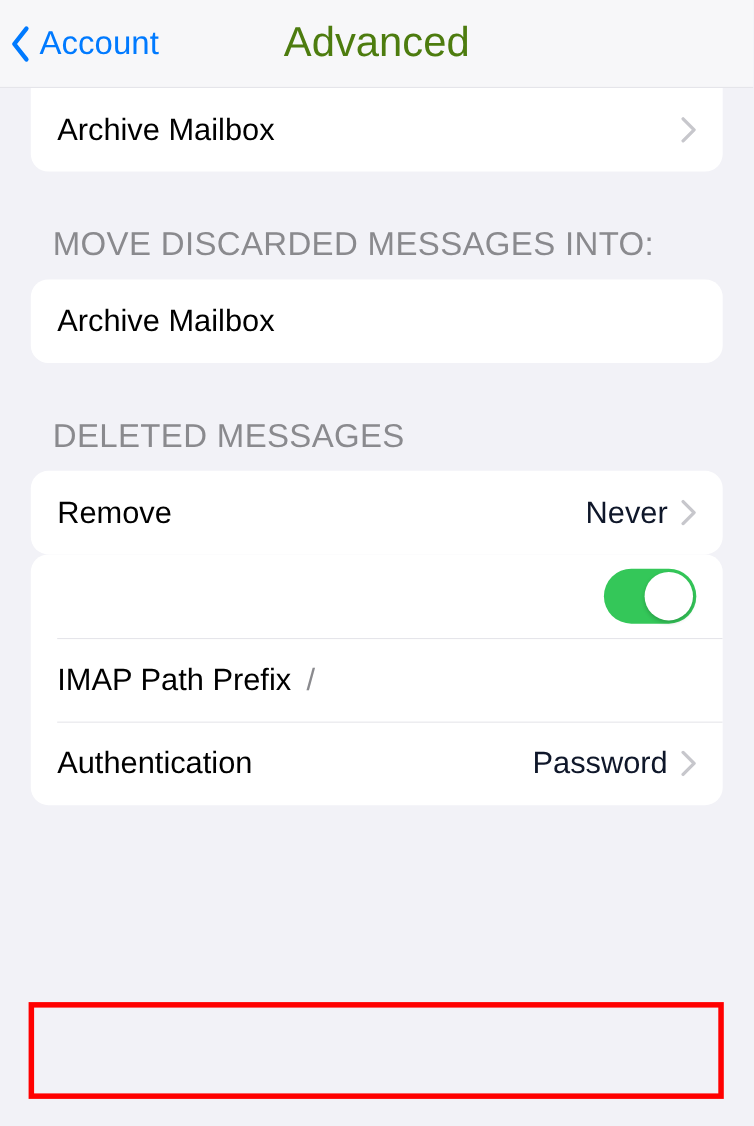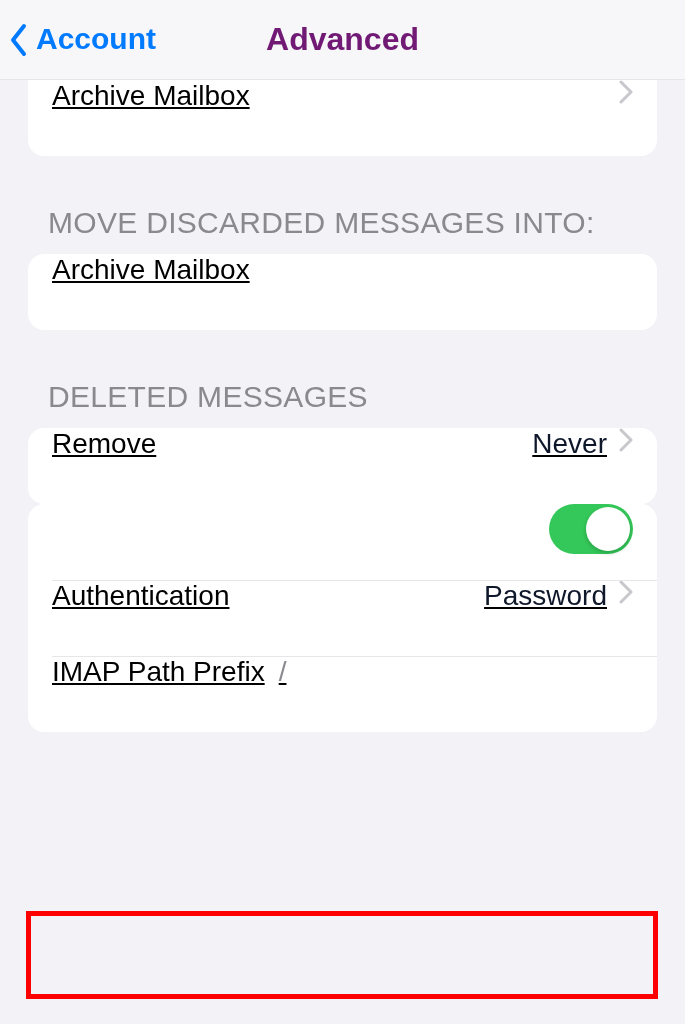--- a/index.html
+++ b/index.html
@@ -21,58 +21,57 @@
       display: flex;
       align-items: center;
       justify-content: center;
       position: relative;
       border-bottom: 1px solid #e5e5ea;
     }
     .nav-back {
       position: absolute;
       left: 8px;
       display: flex;
-      align-items: flex-start;
+      align-items: center;
       color: #007aff;
       font-size: 30px;
-      font-weight: 700;
+      font-weight: 400;
       cursor: pointer;
     }
     .nav-back svg {
       width: 22px;
       height: 36px;
       margin-right: 6px;
     }
     .nav-title {
-      font-size: 32px;
-      font-weight: 700;
-      color: #701a75;
+      font-size: 38px;
+      font-weight: 400;
+      color: #4d7c0f;
     }
     .content {
       padding: 0 28px;
     }
     .section-header {
       font-size: 30px;
       color: #8a8a8e;
       letter-spacing: 0.3px;
       padding: 50px 20px 14px 20px;
       text-transform: uppercase;
     }
     .group {
       background: #fff;
       border-radius: 16px;
       overflow: hidden;
     }
     .row {
       display: flex;
-      align-items: flex-start;
+      align-items: center;
       height: 76px;
       padding: 0 24px;
       position: relative;
-      text-decoration: underline;
     }
     .row + .row::before {
       content: "";
       position: absolute;
       top: 0;
       left: 24px;
       right: 0;
       height: 1px;
       background: #e5e5ea;
     }
@@ -200,29 +199,29 @@
   </div>
 
   <div class="group">
     <div class="row">
       <span class="row-spacer"></span>
       <div class="toggle on">
         <div class="toggle-knob"></div>
       </div>
     </div>
     <div class="row">
+      <span class="row-label">IMAP Path Prefix</span>
+      <span class="row-value-inline">/</span>
+      <span class="row-spacer"></span>
+    </div>
+    <div class="row">
       <span class="row-label">Authentication</span>
       <span class="row-spacer"></span>
       <span class="row-value">Password</span>
       <svg class="chevron" viewBox="0 0 14 24">
         <path d="M2 2 L12 12 L2 22"></path>
       </svg>
     </div>
-    <div class="row">
-      <span class="row-label">IMAP Path Prefix</span>
-      <span class="row-value-inline">/</span>
-      <span class="row-spacer"></span>
-    </div>
   </div>
 
 </div>
 
 <div class="highlight-box" style="left:26px; top:911px; width:632px; height:88px;"></div>
 
 </body></html>

